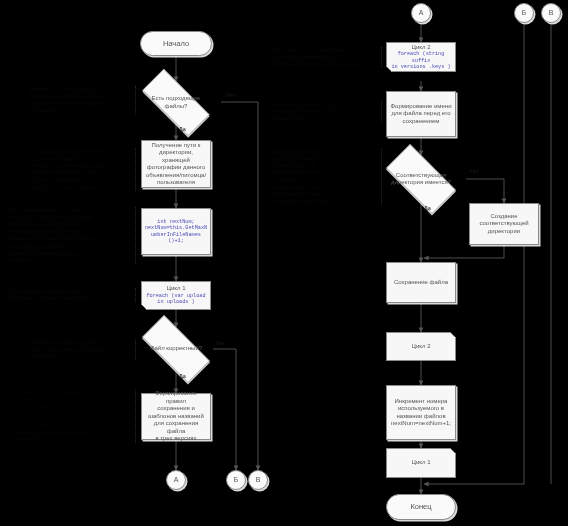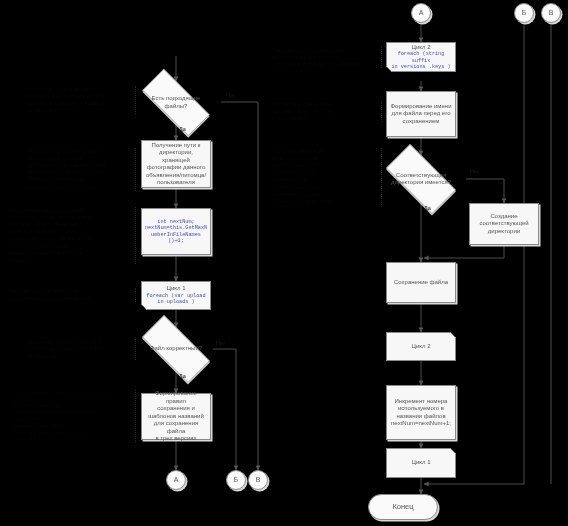--- a/index.html
+++ b/index.html
@@ -100,20 +100,23 @@
       <path d="M421,303 L421,332" marker-end="url(#ar)"></path>
       <path d="M421,361 L421,385" marker-end="url(#ar)"></path>
       <path d="M421,440 L421,448" marker-end="url(#ar)"></path>
       <path d="M421,478 L421,494" marker-end="url(#ar)"></path>
 
       <path d="M524,23 L524,484 L424,484" marker-end="url(#ar)"></path>
       <path d="M551,23 L551,484"></path>
     </g>
   </svg>
 
+  <div class="node terminator" style="left:140px;top:31px;width:72px;height:25px;">
+    <span class="t" style="white-space: pre-line;">Начало</span>
+  </div>
 
   <div class="node decision" style="left:130px;top:81px;width:92px;height:43px;">
     <span class="dia"></span>
     <span class="t" style="white-space: pre-line;">Есть подходящие
 файлы?</span>
   </div>
   <div class="elabel" style="left:226px;top:92px;">Нет</div>
   <div class="elabel" style="left:179px;top:126px;">Да</div>
 
   <div class="node process" style="left:141px;top:140px;width:70px;height:48px;">
@@ -209,21 +212,21 @@
     <span class="t" style="white-space: pre-line;">Инкремент номера
 используемого в
 названии файлов
 nextNum=nextNum+1;</span>
   </div>
 
   <div class="node loop loop-bottom" style="left:386px;top:448px;width:70px;height:30px;">
     <span class="t" style="white-space: pre-line;">Цикл 1</span>
   </div>
 
-  <div class="node terminator" style="left:368px;top:494px;width:70px;height:26px;">
+  <div class="node terminator" style="left:386px;top:494px;width:70px;height:26px;">
     <span class="t" style="white-space: pre-line;">Конец</span>
   </div>
 
   <div class="note right-bracket" style="left: 28px; top: 86px; width: 108px; white-space: pre-line;">Проверяем, что хотя бы один из
 прикрепленных файлов не пустой и
 соответствует формату для файлов
 изображений</div>
 
   <div class="note right-bracket" style="left: 28px; top: 148px; width: 108px; white-space: pre-line;">Путь формируется в зависимости от
 того, для какой сущности

